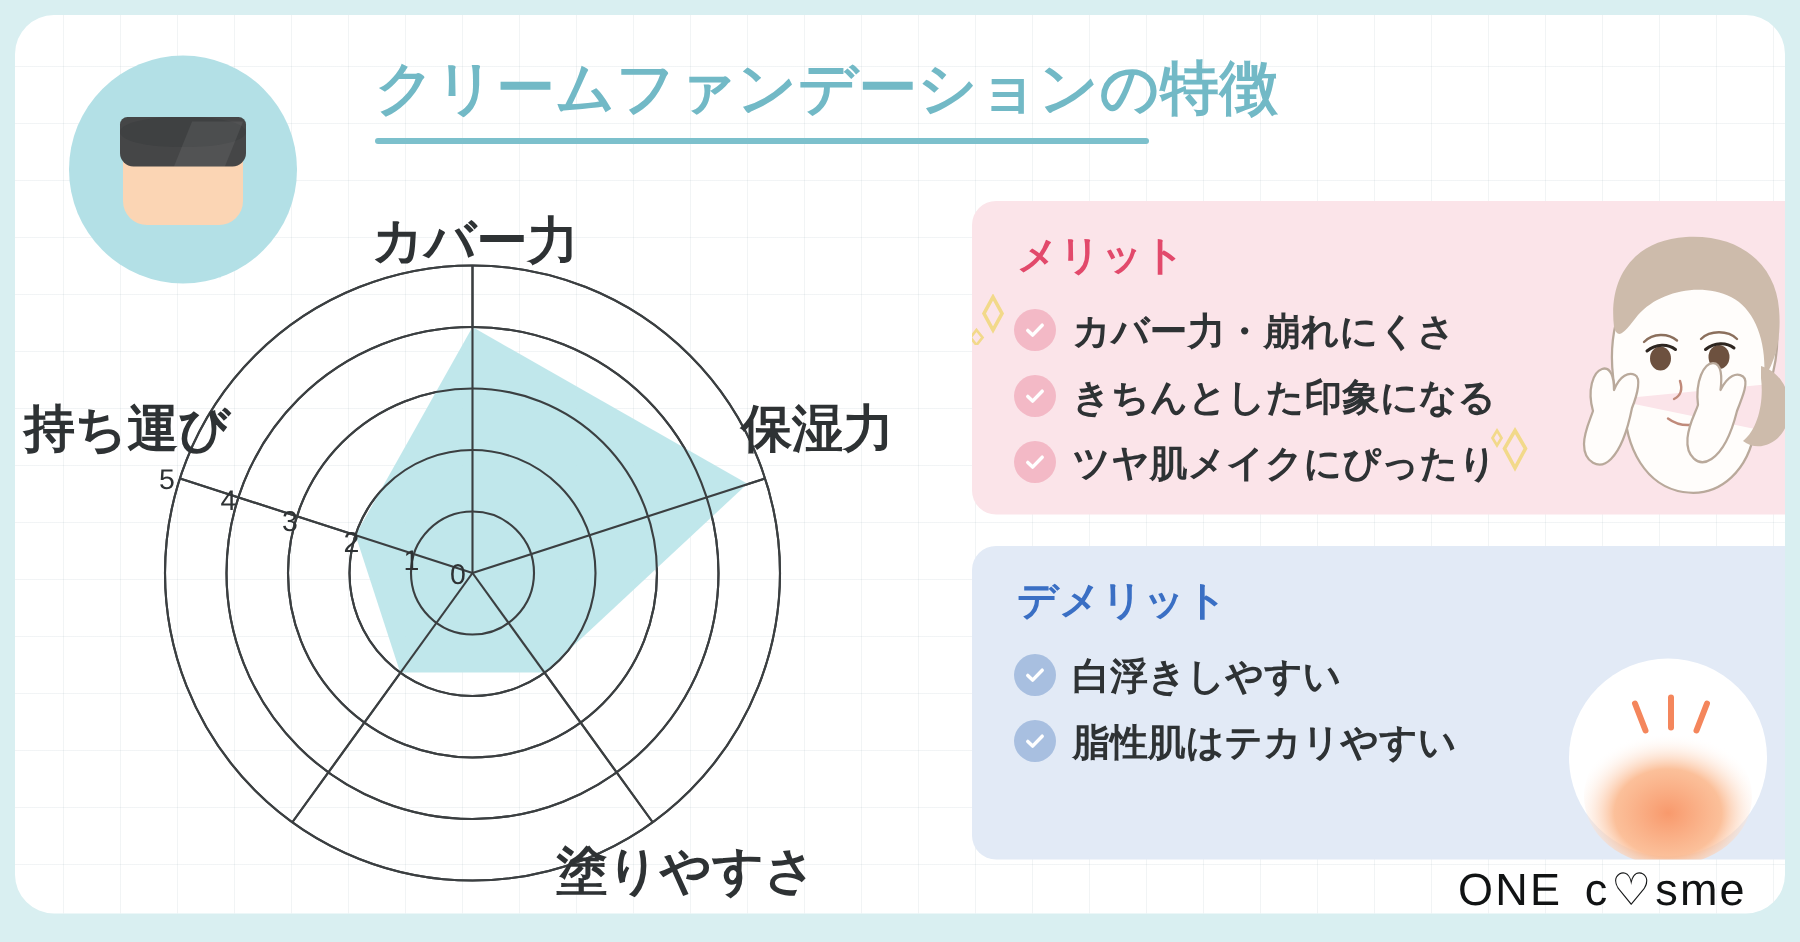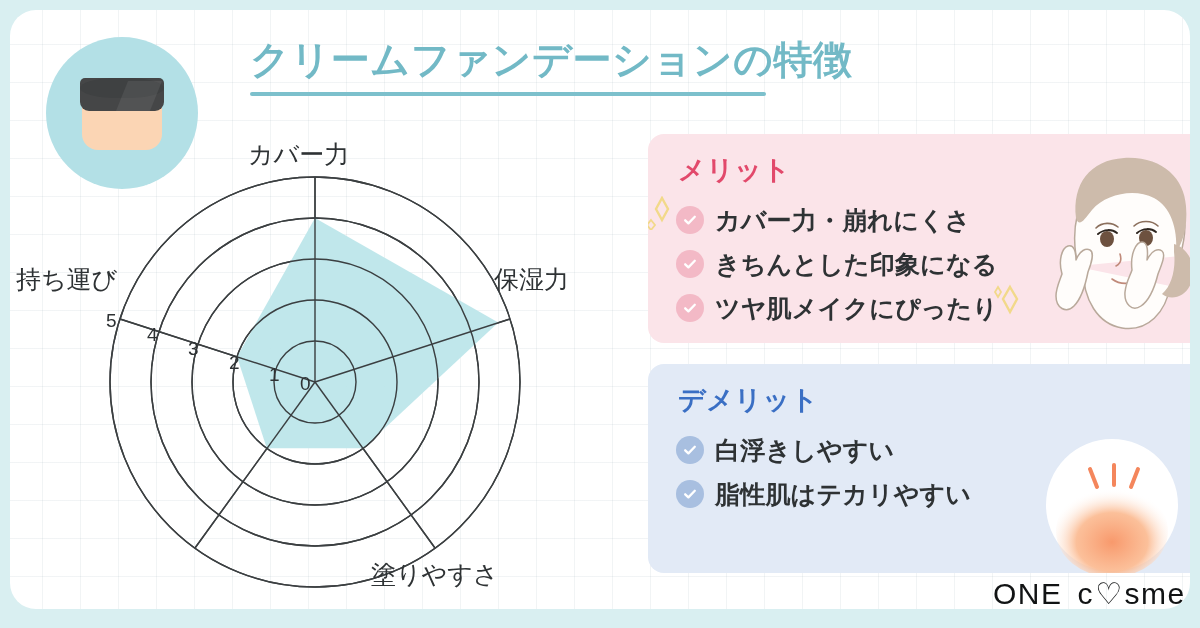--- a/index.html
+++ b/index.html
@@ -87,21 +87,21 @@
     background: rgba(255,255,255,0.07);
     transform: skewX(-22deg);
   }
 
   
   .radar { position: absolute; left: 56px; top: 120px; width: 530px; height: 470px; }
   .radar svg { display: block; }
 
   .radar-axis-label {
     position: absolute;
-    font-size: 25px; font-weight: 400; color: #2e3234;
+    font-size: 34px; font-weight: 700; color: #2e3234;
     white-space: nowrap;
   }
   .lbl-cover   { left: 182px; top: 8px; }
   .lbl-moist   { left: 428px; top: 133px; }
   .lbl-apply   { left: 305px; top: 428px; }
   .lbl-durable { left: 20px;  top: 428px; }
   .lbl-carry   { left: -50px; top: 133px; }
 
   .scale-num {
     position: absolute;
@@ -157,21 +157,21 @@
   
   .shine-ill { position: absolute; right: 42px; bottom: -4px; width: 132px; height: 142px; }
 
   
   .logo {
     position: absolute; left: 962px; top: 566px;
     font-size: 30px; letter-spacing: 1.5px; color: #111314;
     font-weight: 400; display: flex; align-items: center;
     font-family: "Liberation Sans", "DejaVu Sans", sans-serif;
   }
-  .logo-one { font-weight: 400; margin-left: 21px; }
+  .logo-one { font-weight: 400; }
   .logo-gap { display: inline-block; width: 15px; }
   .logo-heart { display: inline-block; margin: 0 1px; }
 </style>
 </head>
 <body>
 
 <div class="frame">
   <div class="card">
     <div class="grid"></div>
 

